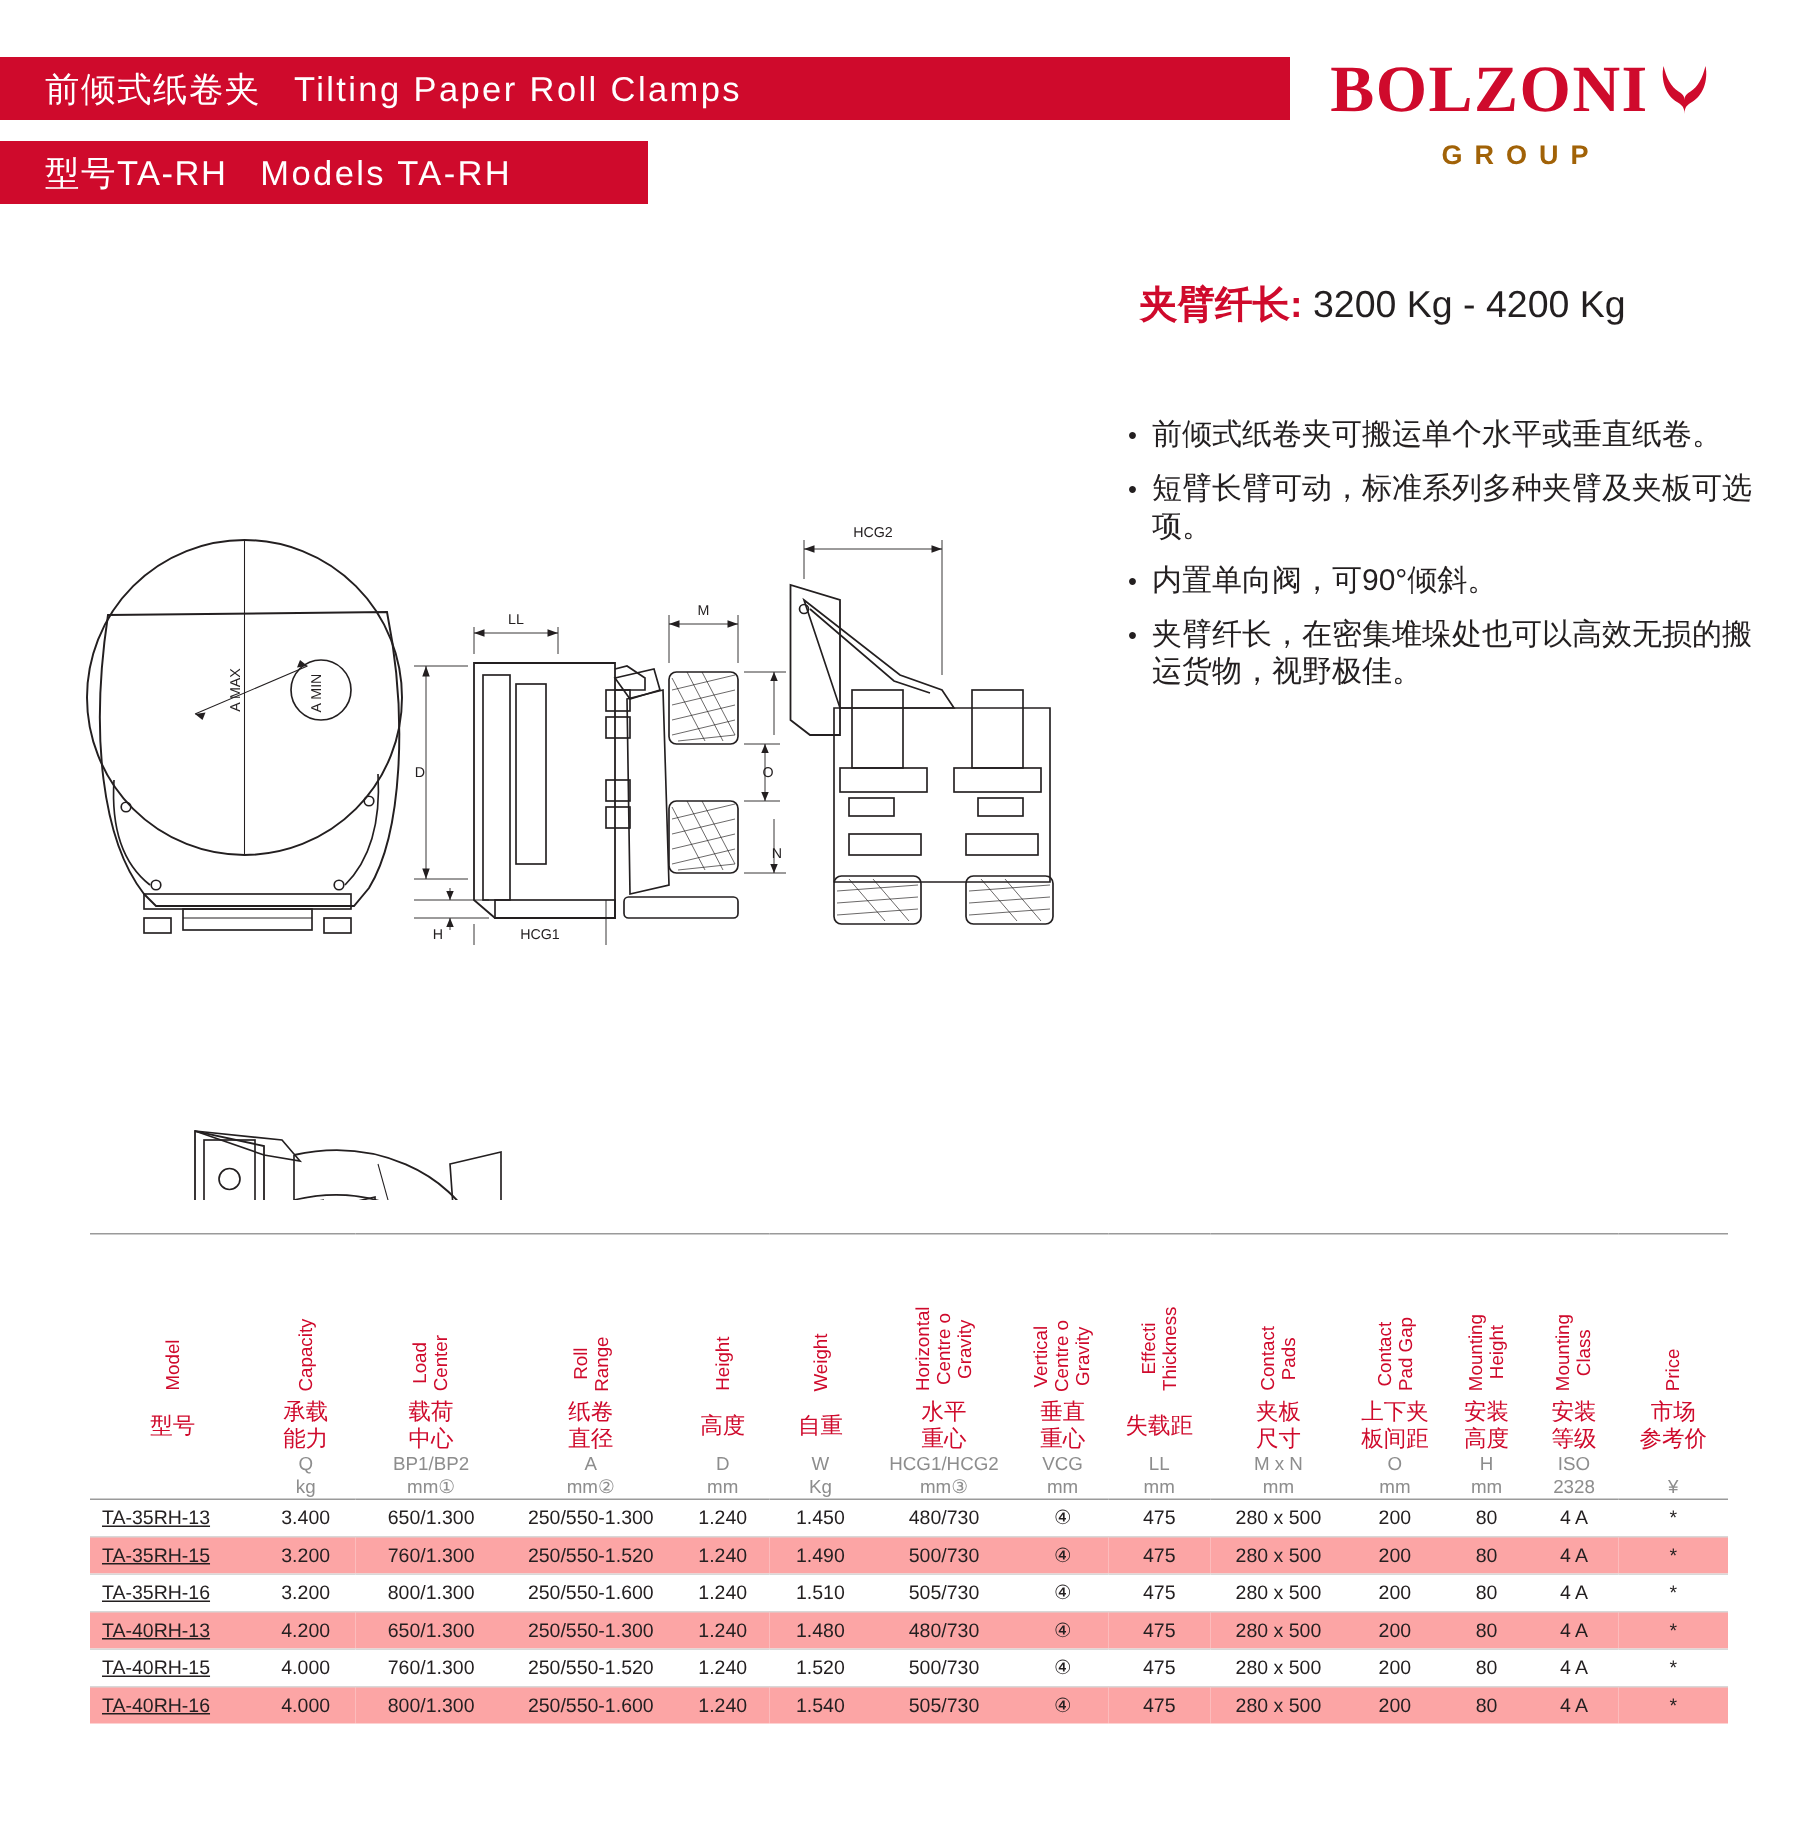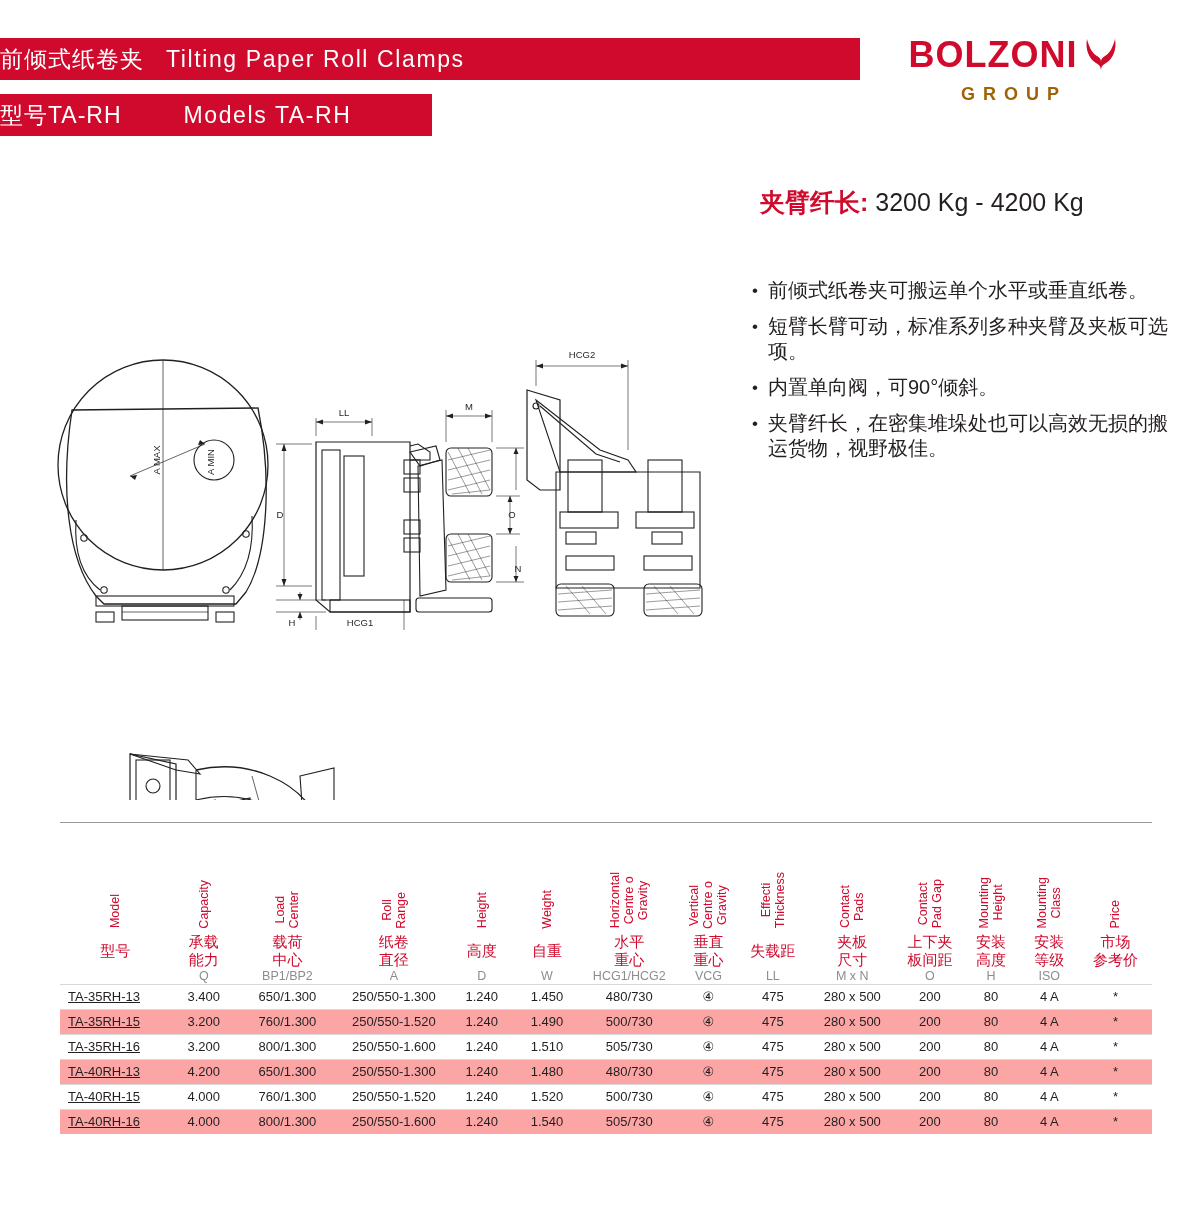--- a/index.html
+++ b/index.html
@@ -14,36 +14,36 @@
   
   .header-wrap { position:absolute; left:0; top:0; width:1200px; height:140px; }
   .title-bar-1 {
     position:absolute; left:0; top:38px; width:860px; height:42px;
     background:#cf0a2c;
     display:flex; align-items:center;
   }
   .title-bar-2 {
     position:absolute; left:0; top:94px; width:432px; height:42px;
     background:#cf0a2c;
-    display:flex; align-items:center;gap:40px;
+    display:flex; align-items:center;
   }
   .title-cn {
-    color:#ffffff; font-size:23px; letter-spacing:1px; 
+    color:#ffffff; font-size:23px; letter-spacing:1px; padding-left:30px;
     font-weight:400;
   }
   .title-en {
     color:#ffffff; font-size:23px; letter-spacing:1.6px; padding-left:22px;
     font-weight:400;
   }
   
   .logo-block { position:absolute; right:36px; top:34px; width:300px; text-align:center; }
   .logo-row { display:flex; align-items:center; justify-content:center; }
   .logo-text {
-    font-family:Liberation Sans, sans-serif;
-    font-weight:bold; font-size:36px; color:#cf0a2c; letter-spacing:1px;
+    font-family:Liberation Serif, serif;
+    font-weight:bold; font-size:44px; color:#cf0a2c; letter-spacing:1px;
   }
   .logo-mark { margin-left:6px; position:relative; width:36px; height:40px; }
   .logo-group {
     margin-top:8px; font-size:18px; letter-spacing:8px; color:#a16207; font-weight:bold;
   }
   
   .capacity-line { position:absolute; left:760px; top:186px; font-size:25px; }
   .capacity-label { color:#cf0a2c; font-weight:bold; }
   .capacity-value { color:#231f20;margin-top:48px; }
   .bullets { position:absolute; left:752px; top:278px; width:420px; }
@@ -415,20 +415,36 @@
     <td class="hsym">HCG1/HCG2</td>
     <td class="hsym">VCG</td>
     <td class="hsym">LL</td>
     <td class="hsym">M x N</td>
     <td class="hsym">O</td>
     <td class="hsym">H</td>
     <td class="hsym">ISO</td>
     <td class="hsym"></td>
   </tr>
 
+  <tr>
+    <td class="hunit hdr-rule-bot"></td>
+    <td class="hunit hdr-rule-bot">kg</td>
+    <td class="hunit hdr-rule-bot">mm①</td>
+    <td class="hunit hdr-rule-bot">mm②</td>
+    <td class="hunit hdr-rule-bot">mm</td>
+    <td class="hunit hdr-rule-bot">Kg</td>
+    <td class="hunit hdr-rule-bot">mm③</td>
+    <td class="hunit hdr-rule-bot">mm</td>
+    <td class="hunit hdr-rule-bot">mm</td>
+    <td class="hunit hdr-rule-bot">mm</td>
+    <td class="hunit hdr-rule-bot">mm</td>
+    <td class="hunit hdr-rule-bot">mm</td>
+    <td class="hunit hdr-rule-bot">2328</td>
+    <td class="hunit hdr-rule-bot">¥</td>
+  </tr>
 
   <tr class="datarow">
     <td class="model">TA-35RH-13</td>
     <td>3.400</td>
     <td>650/1.300</td>
     <td>250/550-1.300</td>
     <td>1.240</td>
     <td>1.450</td>
     <td>480/730</td>
     <td>④</td>

